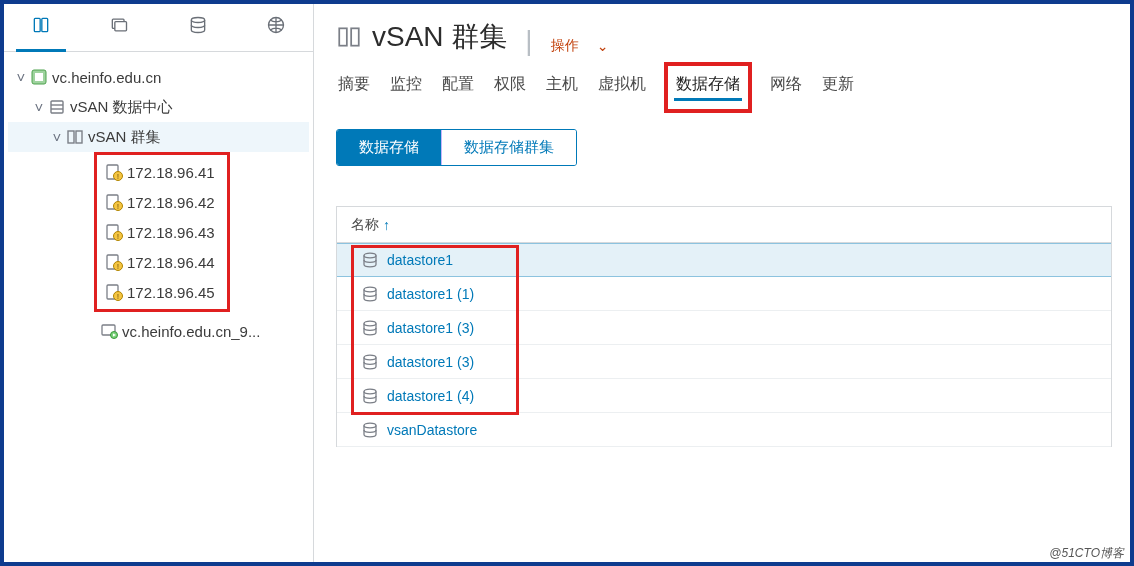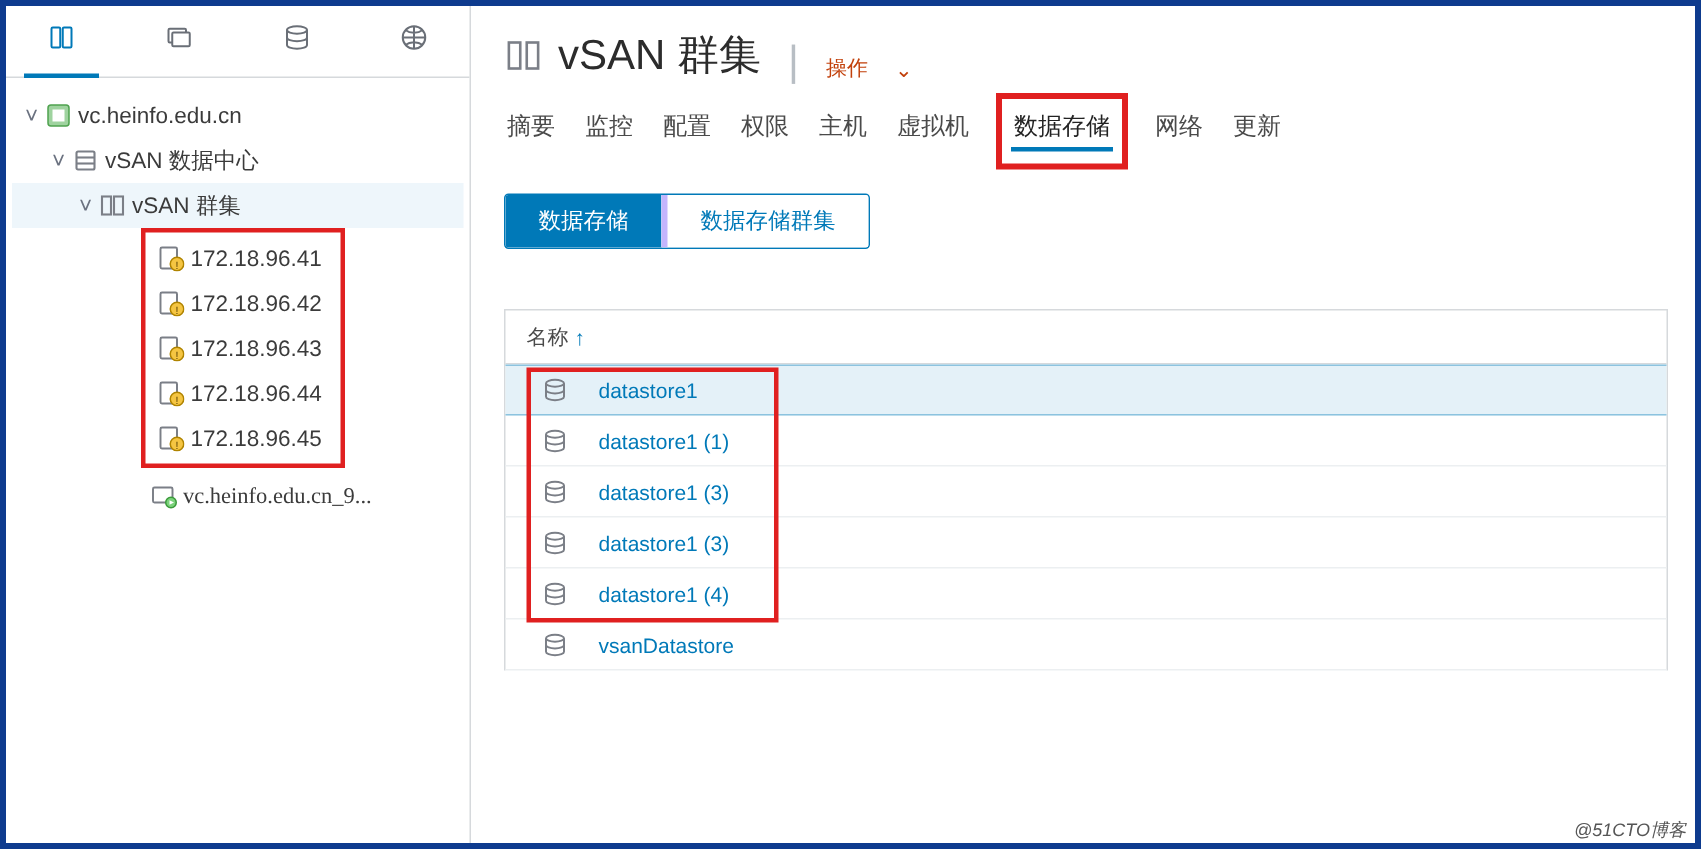--- a/index.html
+++ b/index.html
@@ -162,21 +162,21 @@
     padding: 8px 22px;
     font-size: 15px;
     color: #0079b8;
     background: #fff;
     cursor: pointer;
   }
   .subtab.active {
     background: #0079b8;
     color: #fff;
   }
-  .subtab + .subtab { border-left: 4px solid #c4b5fd; }
+  .subtab + .subtab { border-left: 1px solid #c4b5fd; }
 
   .table-wrap {
     margin-top: 40px;
     border: 1px solid #d6d9dc;
     border-bottom: none;
   }
   .thead {
     display: flex;
     align-items: center;
     height: 36px;
@@ -187,21 +187,21 @@
   }
   .thead .sort { color: #0079b8; margin-left: 4px; }
   .trow {
     display: flex;
     align-items: center;
     height: 34px;
     border-bottom: 1px solid #eceff1;
     padding-left: 24px;
     font-size: 14px;
     color: #0079b8;
-    gap: 20px;
+    gap: 8px;
     cursor: pointer;
   }
   .trow.selected {
     background: #e4f1f8;
     border-top: 1px solid #8cc3df;
     border-bottom: 1px solid #8cc3df;
   }
   .trow .ds-icon {
     width: 18px; height: 18px; display:inline-flex; align-items:center; justify-content:center;
   }
@@ -343,21 +343,21 @@
             <svg viewBox="0 0 18 18" width="18" height="18">
                 <rect x="2" y="2" width="11" height="14" rx="1" fill="none" stroke="#7b7f87" stroke-width="1.3"></rect>
                 <circle cx="13" cy="13" r="4.5" fill="#f5c542" stroke="#b08400"></circle>
                 <text x="13" y="16" font-size="7" text-anchor="middle" fill="#5a4100">!</text>
               </svg>
           </span>
           <span>172.18.96.45</span>
         </div>
       </div>
 
-      <div class="tree-row depth3" style="padding-left:90px; margin-top:4px;font-family:Liberation Serif, serif;">
+      <div class="tree-row depth3" style="padding-left:90px; margin-top:4px;">
         <span class="ticon">
           <svg viewBox="0 0 18 18" width="18" height="18">
               <rect x="2" y="3" width="13" height="10" rx="1" fill="none" stroke="#7b7f87" stroke-width="1.3"></rect>
               <circle cx="14" cy="13" r="3.5" fill="#7bd27b" stroke="#3a9a3a"></circle>
               <polygon points="13,11.5 16,13 13,14.5" fill="#fff"></polygon>
             </svg>
         </span>
         <span>vc.heinfo.edu.cn_9...</span>
       </div>
     </div>

